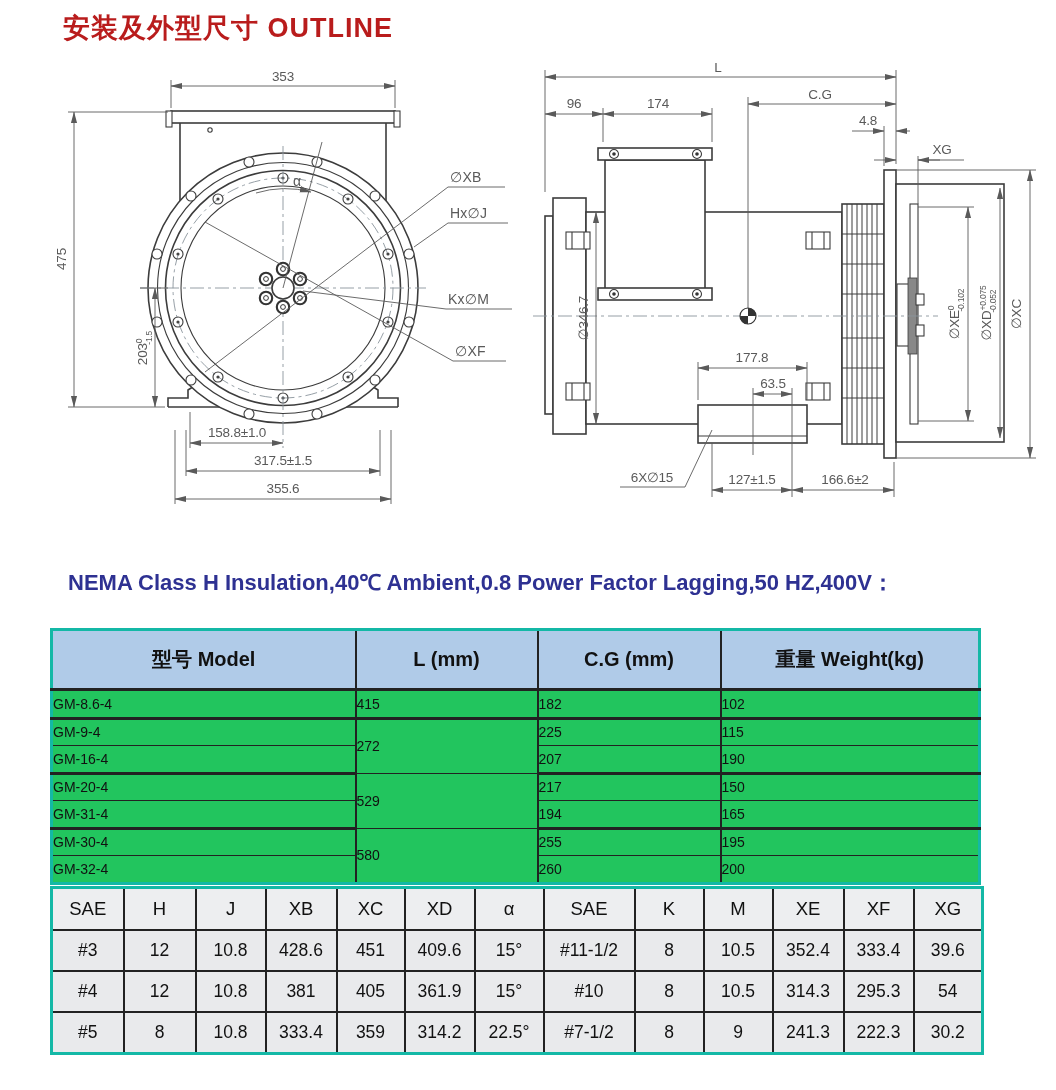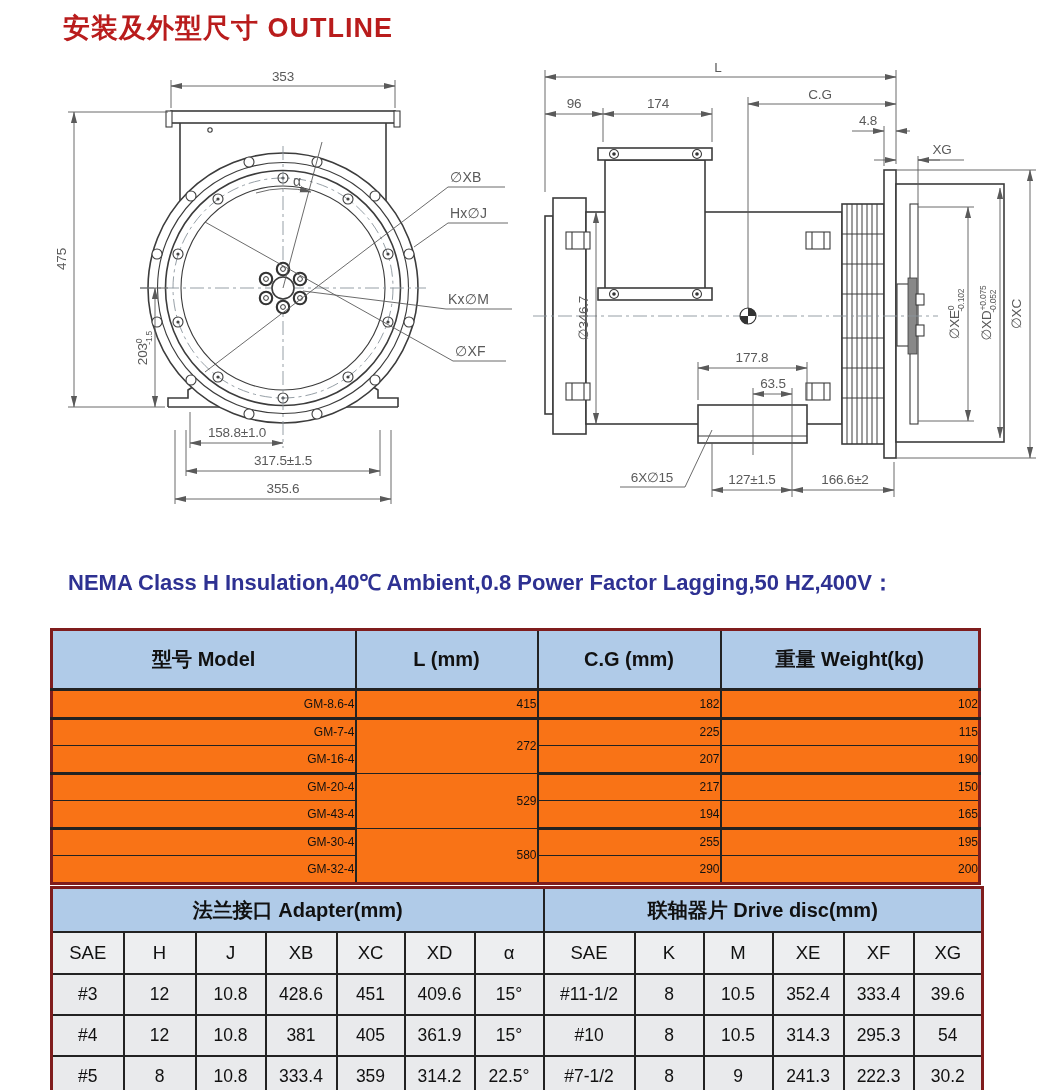--- a/index.html
+++ b/index.html
@@ -6,23 +6,23 @@
   body{width:1056px;height:1090px;position:relative;font-family:"Liberation Sans",sans-serif;overflow:hidden;}
   .title{position:absolute;left:63px;top:10px;font-size:27px;font-weight:bold;color:#b91c1c;letter-spacing:1px;}
   .subtitle{position:absolute;left:33px;top:566px;font-size:22px;font-weight:bold;color:#2e3192;letter-spacing:0px;white-space:nowrap;margin-left:35px;}
   svg text{font-family:"Liberation Sans",sans-serif;}
   .dimtext{fill:#5a5a5a;font-size:13.5px;letter-spacing:-0.2px;}
   .lbltext{fill:#5a5a5a;font-size:14px;letter-spacing:0.2px;}
   .toltext{font-size:8.5px;}
   table{border-collapse:collapse;table-layout:fixed;position:absolute;}
   .t1{left:50px;top:628px;width:928px;}
   .t1 th{background:#b0cbe8;border:2px solid #222;font-size:20px;font-weight:bold;color:#111;height:55px;}
-  .t1 td{background:#f97316;border:1.5px solid #222;border-left-width:2px;border-right-width:2px;
-         font-size:12px;color:#111;height:25.5px;text-align:right;padding:0;}
-  .t1, .t2{border:3px solid #7f1d1d;}
+  .t1 td{background:#22c55e;border:1.5px solid #222;border-left-width:2px;border-right-width:2px;
+         font-size:14px;color:#111;height:25.5px;text-align:left;padding:0;}
+  .t1, .t2{border:3px solid #14b8a6;}
   .t1 tr.gsep td{border-bottom-width:3px;}
   .t1 thead th{border-bottom-width:3px;}
   .t2{left:50px;top:886px;width:932px;}
   .t2 th.group{background:#b0cbe8;border:2.5px solid #222;font-size:20px;font-weight:bold;color:#111;height:40px;}
   .t2 th.col{background:#edeef0;border:2px solid #222;font-size:18.5px;font-weight:normal;color:#111;height:38px;}
   .t2 td{background:#e9eaec;border:2px solid #222;font-size:17.5px;color:#111;height:39px;text-align:center;padding:0;}
 </style>
 </head>
 <body>
 
@@ -301,50 +301,50 @@
     </tr>
   </thead>
   <tbody>
     <tr class="gsep">
       <td>GM-8.6-4</td>
       <td>415</td>
       <td>182</td>
       <td>102</td>
     </tr>
     <tr>
-      <td>GM-7-4</td>
+      <td>GM-9-4</td>
       <td rowspan="2">272</td>
       <td>225</td>
       <td>115</td>
     </tr>
     <tr class="gsep">
       <td>GM-16-4</td>
       <td>207</td>
       <td>190</td>
     </tr>
     <tr>
       <td>GM-20-4</td>
       <td rowspan="2">529</td>
       <td>217</td>
       <td>150</td>
     </tr>
     <tr class="gsep">
-      <td>GM-43-4</td>
+      <td>GM-31-4</td>
       <td>194</td>
       <td>165</td>
     </tr>
     <tr>
       <td>GM-30-4</td>
       <td rowspan="2">580</td>
       <td>255</td>
       <td>195</td>
     </tr>
     <tr>
       <td>GM-32-4</td>
-      <td>290</td>
+      <td>260</td>
       <td>200</td>
     </tr>
   </tbody>
 </table>
 
 <table class="t2">
   <colgroup>
     <col style="width:72px">
       <col style="width:72px">
       <col style="width:70px">
@@ -354,24 +354,20 @@
       <col style="width:69px">
       <col style="width:91px">
     <col style="width:69px">
       <col style="width:69px">
       <col style="width:71px">
       <col style="width:70px">
       <col style="width:69px">
   </colgroup>
   <thead>
     <tr>
-      <th class="group" colspan="7">法兰接口 Adapter(mm)</th>
-      <th class="group" colspan="6">联轴器片 Drive disc(mm)</th>
-    </tr>
-    <tr>
       <th class="col">SAE</th>
       <th class="col">H</th>
       <th class="col">J</th>
       <th class="col">XB</th>
       <th class="col">XC</th>
       <th class="col">XD</th>
       <th class="col">α</th>
       <th class="col">SAE</th>
       <th class="col">K</th>
       <th class="col">M</th>

